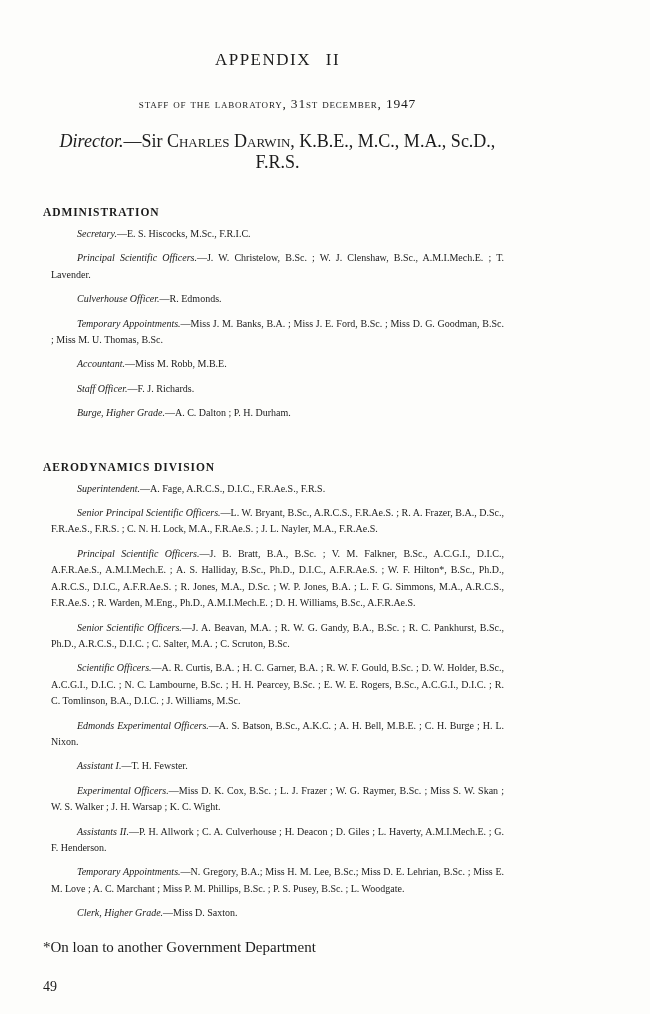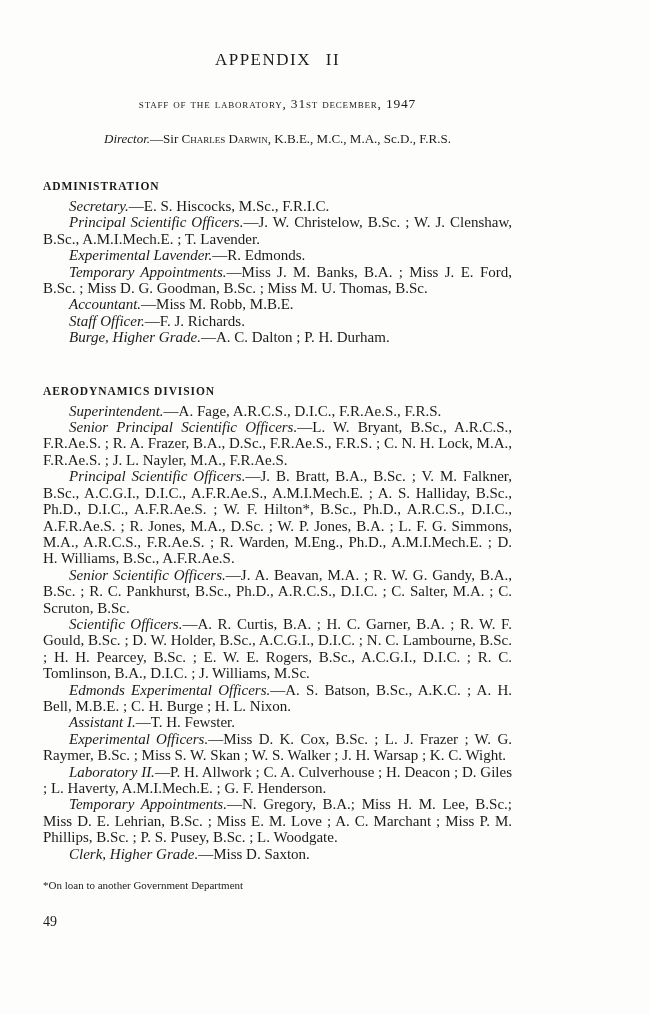--- a/index.html
+++ b/index.html
@@ -29,42 +29,42 @@
     margin-top: 26px;
     text-align: center;
     font-size: 13.5px;
     letter-spacing: 0.8px;
     text-transform: lowercase;
     font-variant: small-caps;
   }
   .director {
     margin: 19px 0 0 0;
     text-align: center;
-    font-size: 13px;
+    font-size: 18px;
   }
   .role { font-style: italic; }
   .smallcaps { font-variant: small-caps; }
   .section-heading {
     margin: 33px 0 6px 0;
     text-align: left;
     font-size: 11.5px;
     font-weight: bold;
     letter-spacing: 0.9px;
   }
   .section-aero .section-heading { margin-top: 39px; }
   .entry {
-    margin: 0;
-    font-size: 15px;
+    margin: 8px;
+    font-size: 10px;
     line-height: 16.4px;
     text-indent: 26px;
     text-align: justify;
   }
   .footnote {
     margin-top: 17px;
-    font-size: 11px;
+    font-size: 15px;
   }
   .page-number {
     margin-top: 23px;
     text-align: left;
     font-size: 14px;
   }
 </style>
 </head>
 <body>
 
@@ -73,38 +73,38 @@
   <h1 class="title">APPENDIX II</h1>
 
   <div class="subtitle">Staff of the Laboratory, 31st December, 1947</div>
 
   <p class="director"><span class="role">Director.</span><span>—Sir </span><span class="smallcaps">Charles Darwin</span><span>, K.B.E., M.C., M.A., Sc.D., F.R.S.</span></p>
 
   <section class="section-admin">
     <h2 class="section-heading">ADMINISTRATION</h2>
     <p class="entry"><span class="role">Secretary.</span><span>—E. S. Hiscocks, M.Sc., F.R.I.C.</span></p>
     <p class="entry"><span class="role">Principal Scientific Officers.</span><span>—J. W. Christelow, B.Sc. ; W. J. Clenshaw, B.Sc., A.M.I.Mech.E. ; T. Lavender.</span></p>
-    <p class="entry"><span class="role">Experimental Lavender.</span><span>—R. Edmonds.</span></p>
+    <p class="entry"><span class="role">Culverhouse Officer.</span><span>—R. Edmonds.</span></p>
     <p class="entry"><span class="role">Temporary Appointments.</span><span>—Miss J. M. Banks, B.A. ; Miss J. E. Ford, B.Sc. ; Miss D. G. Goodman, B.Sc. ; Miss M. U. Thomas, B.Sc.</span></p>
     <p class="entry"><span class="role">Accountant.</span><span>—Miss M. Robb, M.B.E.</span></p>
     <p class="entry"><span class="role">Staff Officer.</span><span>—F. J. Richards.</span></p>
     <p class="entry"><span class="role">Burge, Higher Grade.</span><span>—A. C. Dalton ; P. H. Durham.</span></p>
   </section>
 
   <section class="section-aero">
     <h2 class="section-heading">AERODYNAMICS DIVISION</h2>
     <p class="entry"><span class="role">Superintendent.</span><span>—A. Fage, A.R.C.S., D.I.C., F.R.Ae.S., F.R.S.</span></p>
     <p class="entry"><span class="role">Senior Principal Scientific Officers.</span><span>—L. W. Bryant, B.Sc., A.R.C.S., F.R.Ae.S. ; R. A. Frazer, B.A., D.Sc., F.R.Ae.S., F.R.S. ; C. N. H. Lock, M.A., F.R.Ae.S. ; J. L. Nayler, M.A., F.R.Ae.S.</span></p>
     <p class="entry"><span class="role">Principal Scientific Officers.</span><span>—J. B. Bratt, B.A., B.Sc. ; V. M. Falkner, B.Sc., A.C.G.I., D.I.C., A.F.R.Ae.S., A.M.I.Mech.E. ; A. S. Halliday, B.Sc., Ph.D., D.I.C., A.F.R.Ae.S. ;  W. F. Hilton*, B.Sc., Ph.D., A.R.C.S., D.I.C., A.F.R.Ae.S. ; R. Jones, M.A., D.Sc. ; W. P. Jones, B.A. ; L. F. G. Simmons, M.A., A.R.C.S., F.R.Ae.S. ; R. Warden, M.Eng., Ph.D., A.M.I.Mech.E. ; D. H. Williams, B.Sc., A.F.R.Ae.S.</span></p>
     <p class="entry"><span class="role">Senior Scientific Officers.</span><span>—J. A. Beavan, M.A. ; R. W. G. Gandy, B.A., B.Sc. ; R. C. Pankhurst, B.Sc., Ph.D., A.R.C.S., D.I.C. ; C. Salter, M.A. ; C. Scruton, B.Sc.</span></p>
     <p class="entry"><span class="role">Scientific Officers.</span><span>—A. R. Curtis, B.A. ; H. C. Garner, B.A. ; R. W. F. Gould, B.Sc. ; D. W. Holder, B.Sc., A.C.G.I., D.I.C. ; N. C. Lambourne, B.Sc. ; H. H. Pearcey, B.Sc. ; E. W. E. Rogers, B.Sc., A.C.G.I., D.I.C. ; R. C. Tomlinson, B.A., D.I.C. ; J. Williams, M.Sc.</span></p>
     <p class="entry"><span class="role">Edmonds Experimental Officers.</span><span>—A. S. Batson, B.Sc., A.K.C. ; A. H. Bell, M.B.E. ; C. H. Burge ; H. L. Nixon.</span></p>
     <p class="entry"><span class="role">Assistant I.</span><span>—T. H. Fewster.</span></p>
     <p class="entry"><span class="role">Experimental Officers.</span><span>—Miss D. K. Cox, B.Sc. ; L. J. Frazer ; W. G. Raymer, B.Sc. ; Miss S. W. Skan ; W. S. Walker ; J. H. Warsap ; K. C. Wight.</span></p>
-    <p class="entry"><span class="role">Laboratory II.</span><span>—P. H. Allwork ; C. A. Culverhouse ; H. Deacon ; D. Giles ; L. Haverty, A.M.I.Mech.E. ; G. F. Henderson.</span></p>
+    <p class="entry"><span class="role">Assistants II.</span><span>—P. H. Allwork ; C. A. Culverhouse ; H. Deacon ; D. Giles ; L. Haverty, A.M.I.Mech.E. ; G. F. Henderson.</span></p>
     <p class="entry"><span class="role">Temporary Appointments.</span><span>—N. Gregory, B.A.; Miss H. M. Lee, B.Sc.; Miss D. E. Lehrian, B.Sc. ; Miss E. M. Love ; A. C. Marchant ; Miss P. M. Phillips, B.Sc. ; P. S. Pusey, B.Sc. ; L. Woodgate.</span></p>
     <p class="entry"><span class="role">Clerk, Higher Grade.</span><span>—Miss D. Saxton.</span></p>
   </section>
 
   <div class="footnote">*On loan to another Government Department</div>
 
   <div class="page-number">49</div>
 
 </div>
 

